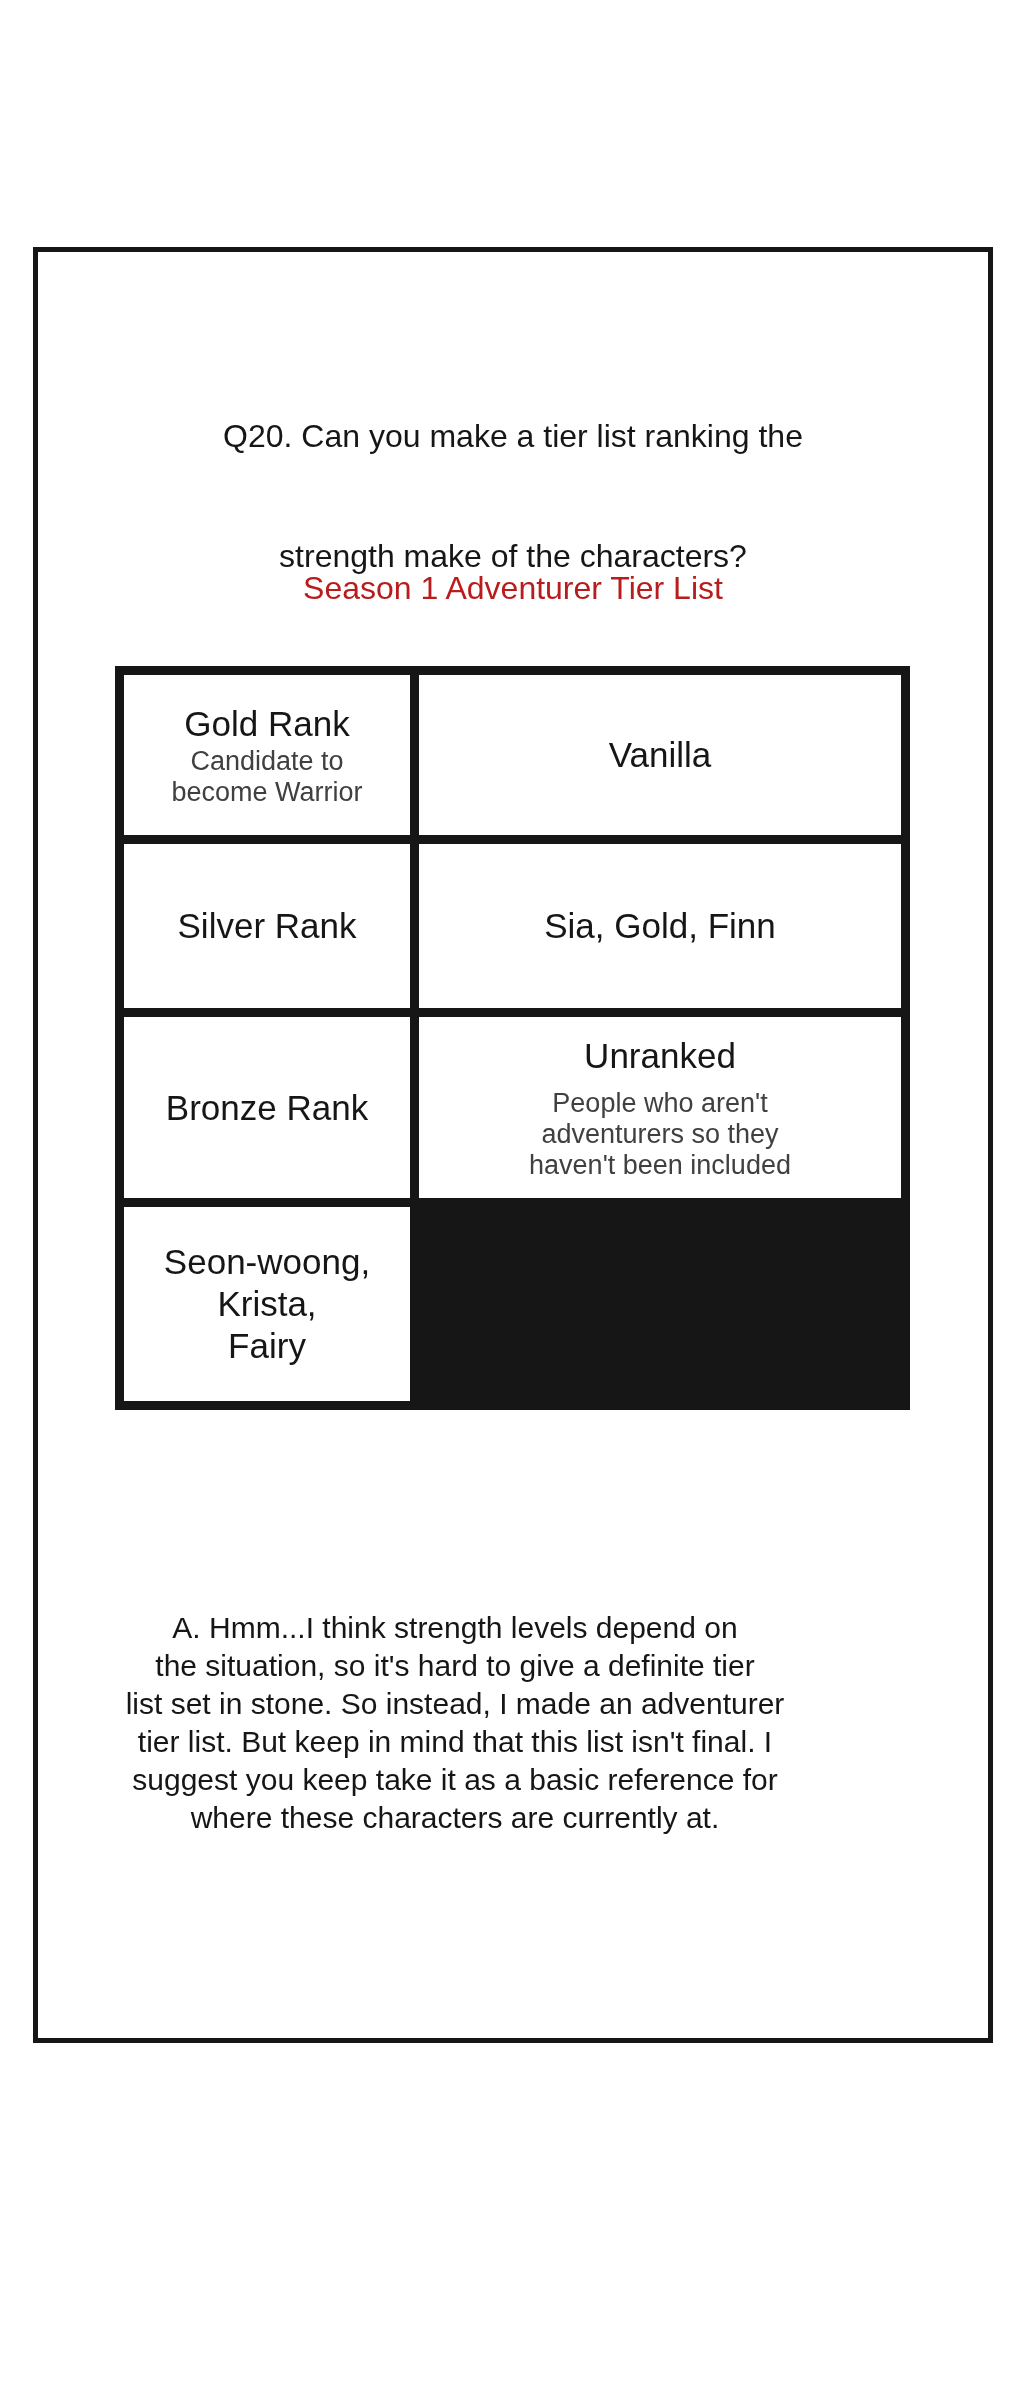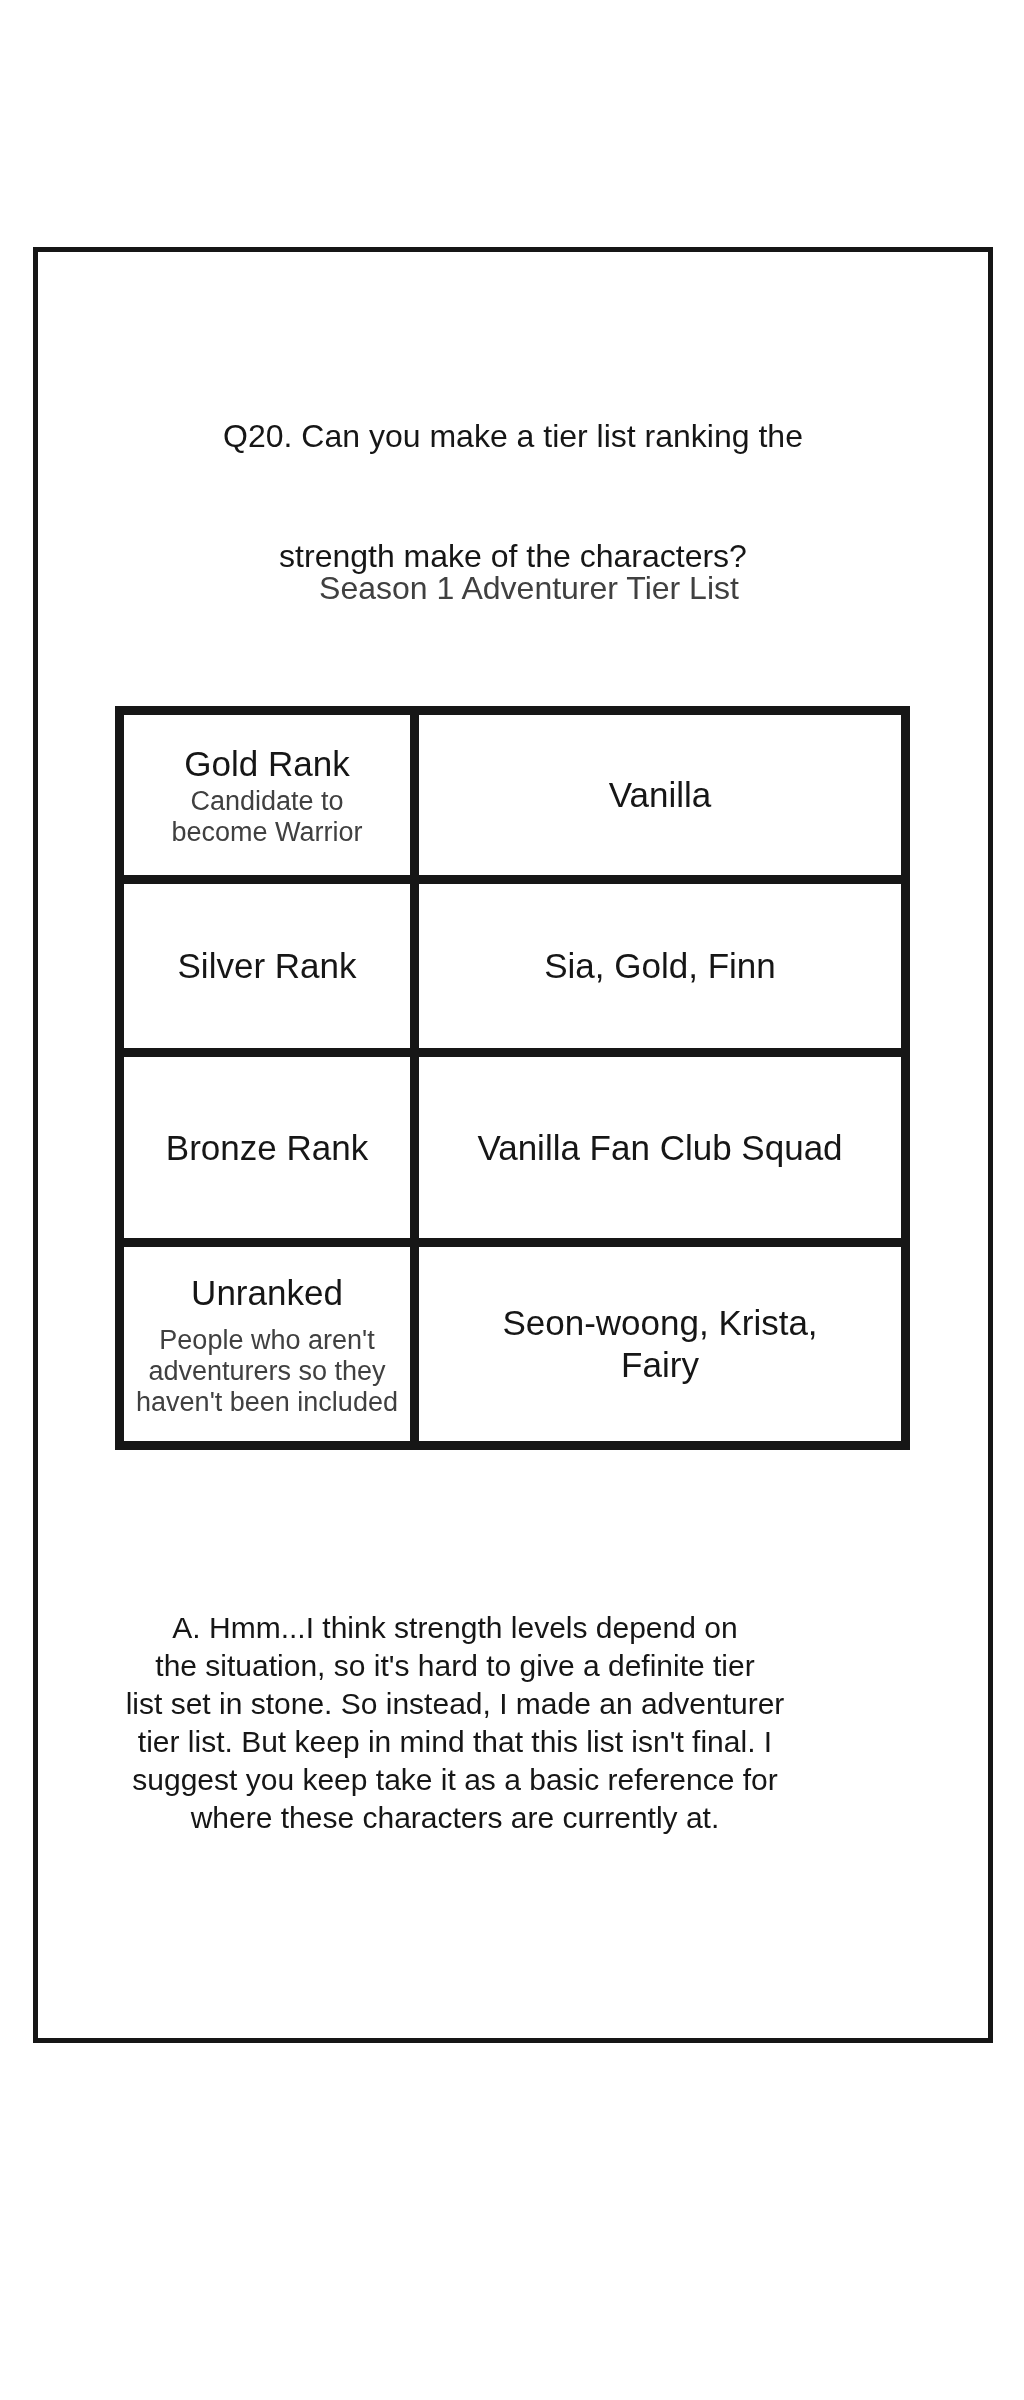--- a/index.html
+++ b/index.html
@@ -36,34 +36,32 @@
     white-space: pre;
   }
   .list-subtitle {
     position: absolute;
     left: 33px;
     top: 568px;
     width: 960px;
     text-align: center;
     font-size: 32px;
     line-height: 40px;
-    color: #404040;
-    padding-left: 16px;
+    color: #b91c1c;
   }
   .tier-table {
     position: absolute;
     left: 115px;
     top: 666px;
     background: #161616;
     padding: 9px;
     display: grid;
     grid-template-columns: 286px 482px;
     grid-template-rows: 160px 164px 181px 194px;
     gap: 9px;
-    margin-top: 40px;
   }
   .cell {
     background: #ffffff;
     display: flex;
     flex-direction: column;
     align-items: center;
     justify-content: center;
     text-align: center;
   }
   .rank-main {
@@ -123,23 +121,20 @@
   <div class="cell">
     <div class="rank-main">Silver Rank</div>
   </div>
   <div class="cell">
     <div class="members-line">Sia, Gold, Finn</div>
   </div>
 
   <div class="cell">
     <div class="rank-main">Bronze Rank</div>
   </div>
-  <div class="cell">
-    <div class="members-line">Vanilla Fan Club Squad</div>
-  </div>
 
   <div class="cell">
     <div class="rank-main">Unranked</div>
     <div class="rank-note spaced">
       <div>People who aren't</div>
       <div>adventurers so they</div>
       <div>haven't been included</div>
     </div>
   </div>
   <div class="cell">

